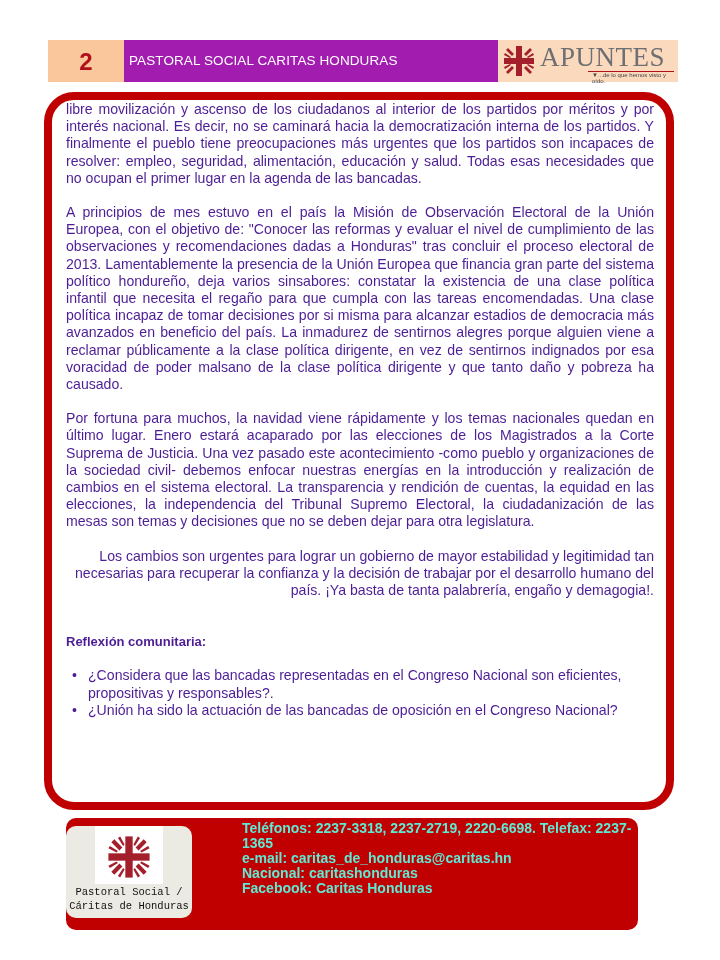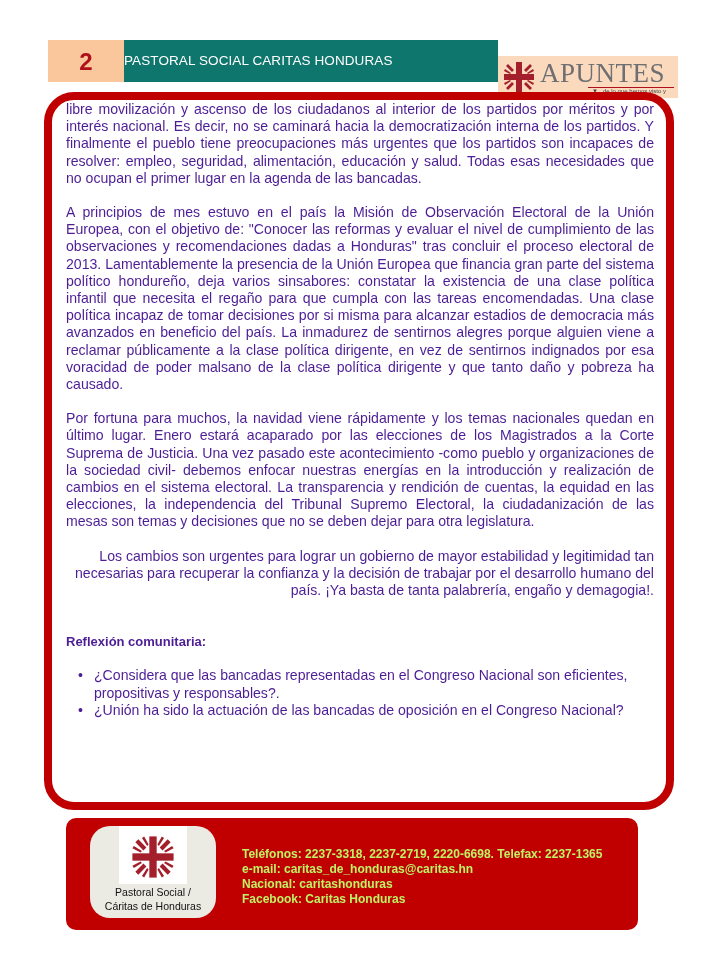--- a/index.html
+++ b/index.html
@@ -4,51 +4,51 @@
 <style>
   html, body { margin: 0; padding: 0; background: #ffffff; }
   body { width: 720px; height: 960px; position: relative; overflow: hidden;
          font-family: "Liberation Sans", sans-serif; color: #111; }
 
   .header { position: absolute; left: 48px; top: 40px; width: 630px; height: 42px; }
   .page-num { position: absolute; left: 0; top: 0; width: 76px; height: 42px;
               background: #f9c79b; color: #b0101a; font-weight: bold;
               font-size: 24px; line-height: 44px; text-align: center; }
   .header-bar { position: absolute; left: 76px; top: 0; width: 374px; height: 42px;
-                background: #0f766e; color: #fff; font-size: 13.5px; line-height: 42px;
-                box-sizing: border-box; letter-spacing: 0.1px; }
-  .logo-area { position: absolute; left: 450px; top: 16px; width: 180px; height: 42px;
+                background: #a21caf; color: #fff; font-size: 13.5px; line-height: 42px;
+                padding-left: 5px; box-sizing: border-box; letter-spacing: 0.1px; }
+  .logo-area { position: absolute; left: 450px; top: 0; width: 180px; height: 42px;
                background: #fbd9bd; }
   .logo-area .cross { position: absolute; left: 4px; top: 4px; width: 34px; height: 34px; }
   .logo-area .title { position: absolute; left: 42px; top: 2px; font-family: "Liberation Serif", serif;
                       font-size: 27px; color: #6e6f72; letter-spacing: 0.5px; line-height: 30px; }
   .logo-area .underline { position: absolute; left: 90px; top: 31px; width: 86px; height: 1px; background: #b0101a; }
   .logo-area .tag { position: absolute; left: 94px; top: 32px; font-size: 6px; color: #444; }
 
   .main-box { position: absolute; left: 44px; top: 92px; width: 630px; height: 718px;
               border: 8px solid #c00000; border-radius: 30px; box-sizing: border-box; background: #fff; }
   .content { position: absolute; left: 66px; top: 101px; width: 588px;
              font-size: 14.1px; line-height: 17.2px; color: #4c1d95; }
   .content p { margin: 0 0 17px 0; text-align: justify; }
   .content p.left { text-align: right; }
   .content h4 { margin: 34px 0 17px 0; font-size: 13px; font-weight: bold; }
-  .content ul { margin: 12px; padding: 0; list-style: none; }
+  .content ul { margin: 6px; padding: 0; list-style: none; }
   .content li { position: relative; padding-left: 16px; margin: 0; }
   .content li::before { content: "•"; position: absolute; left: 0; top: 0; }
 
   .footer { position: absolute; left: 66px; top: 818px; width: 572px; height: 112px;
             background: #c00000; border-radius: 10px; }
-  .footer-logo { position: absolute; left: 24px; top: 8px; width: 126px; height: 92px;
-                 background: #ecebe3; border-radius: 20px; }
+  .footer-logo { position: absolute; left: 0; top: 8px; width: 126px; height: 92px;
+                 background: #ecebe3; border-radius: 10px; font-family: Liberation Mono, monospace; }
   .footer-logo .inner { position: absolute; left: 29px; top: 0; width: 68px; height: 58px; background: #fff; }
   .footer-logo svg { position: absolute; left: 38px; top: 6px; }
   .footer-logo .cap { position: absolute; left: 0; top: 60px; width: 126px; text-align: center;
                       font-size: 10.5px; line-height: 13.5px; color: #111; }
-  .footer-info { position: absolute; left: 176px; top: 29px; color: #bef264; font-weight: bold;
-                 font-size: 12px; line-height: 15px; }
+  .footer-info { position: absolute; left: 176px; top: 3px; color: #5eead4; font-weight: bold;
+                 font-size: 14px; line-height: 15px; }
 </style>
 </head>
 <body>
 
 <div class="header">
   <div class="page-num">2</div>
   <div class="header-bar">PASTORAL SOCIAL CARITAS HONDURAS</div>
   <div class="logo-area">
     <svg class="cross" viewBox="0 0 34 34">
       <g fill="#a31f2b">

